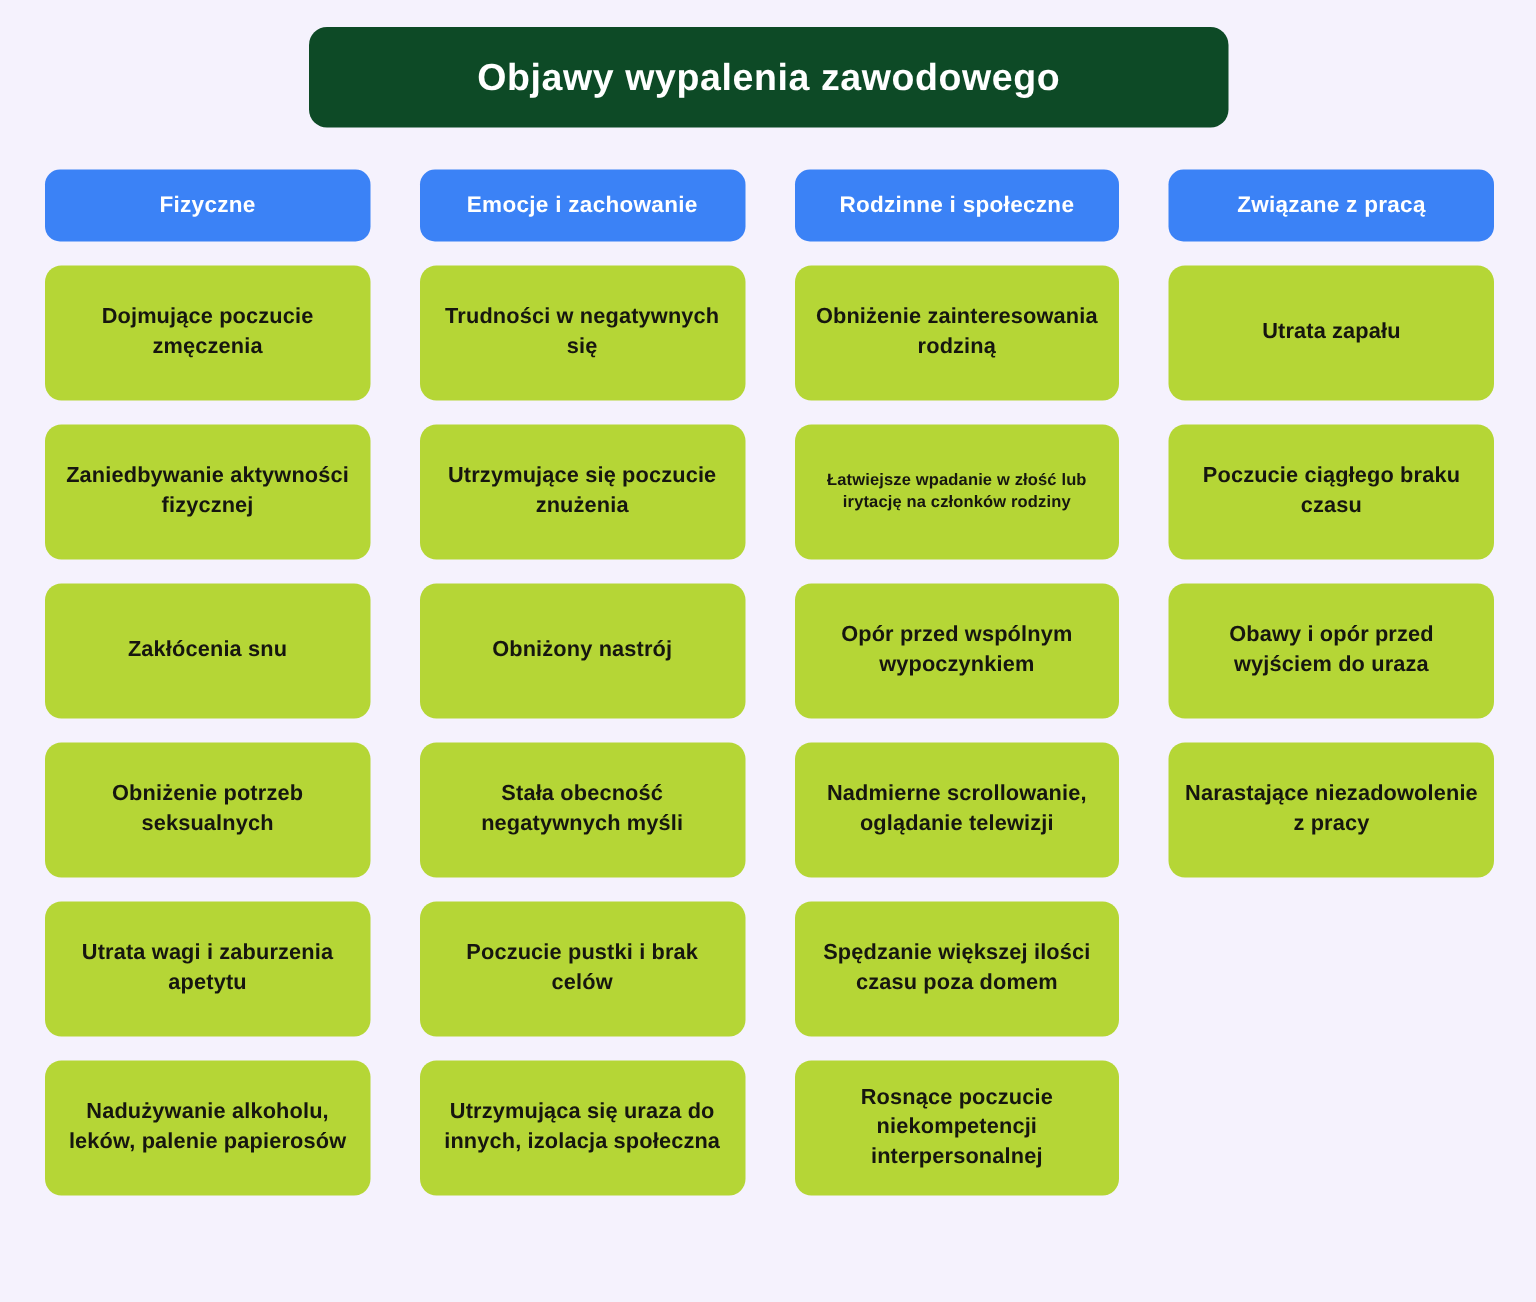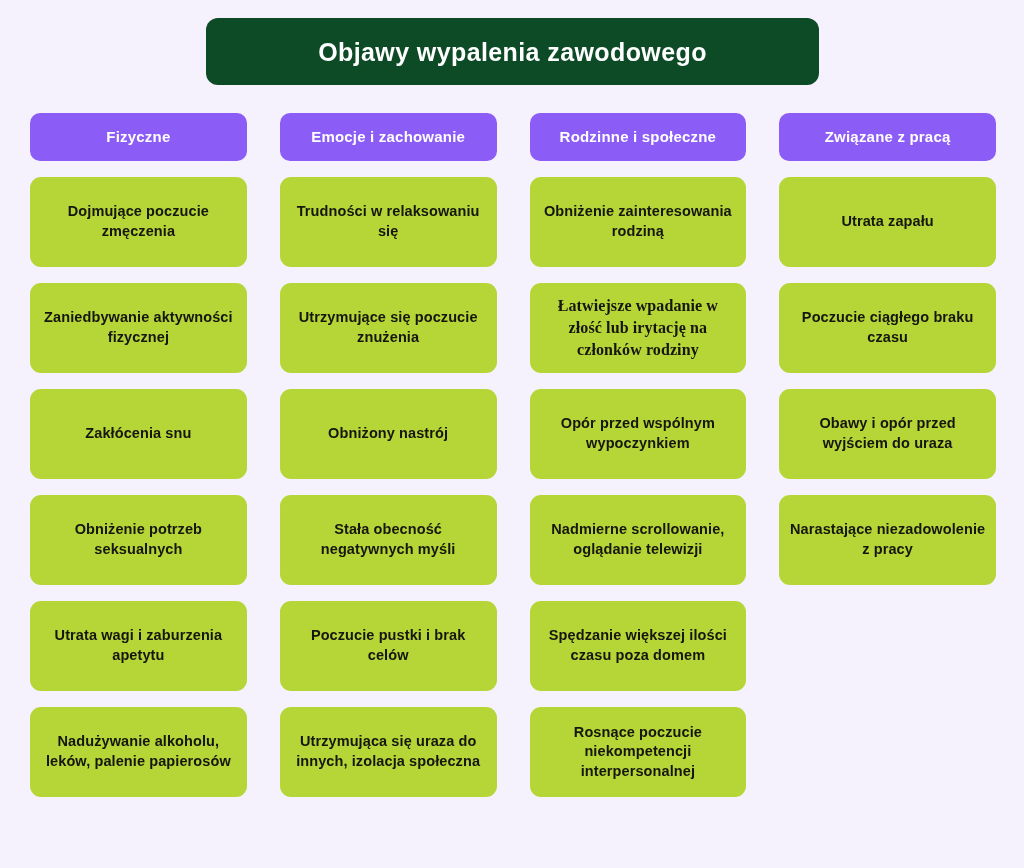--- a/index.html
+++ b/index.html
@@ -58,21 +58,21 @@
 
   .column {
     width: 217px;
     display: flex;
     flex-direction: column;
     gap: 16px;
   }
 
   .column-header {
     height: 48px;
-    background: #8b5cf6;
+    background: #3b82f6;
     border-radius: 10px;
     display: flex;
     align-items: center;
     justify-content: center;
     text-align: center;
     padding: 0 8px;
   }
 
   .column-header-label {
     color: #ffffff;
@@ -102,23 +102,22 @@
   .card-label {
     color: #16160f;
     font-size: 14.5px;
     font-weight: bold;
     line-height: 1.35;
     letter-spacing: 0.1px;
   }
 
   
   .card.compact .card-label {
-    font-size: 16px;
+    font-size: 11px;
     line-height: 1.38;
-    font-family: Liberation Serif, serif;
   }
 </style>
 </head>
 <body>
 
 <div class="infographic">
 
   <div class="title-banner">
     <span class="title-text">Objawy wypalenia zawodowego</span>
   </div>
@@ -150,21 +149,21 @@
         </div>
       </div>
     </div>
 
     <div class="column">
       <div class="column-header">
         <span class="column-header-label">Emocje i zachowanie</span>
       </div>
       <div class="cards">
         <div class="card">
-          <span class="card-label">Trudności w relaksowaniu się</span>
+          <span class="card-label">Trudności w negatywnych się</span>
         </div>
         <div class="card">
           <span class="card-label">Utrzymujące się poczucie znużenia</span>
         </div>
         <div class="card">
           <span class="card-label">Obniżony nastrój</span>
         </div>
         <div class="card">
           <span class="card-label">Stała obecność negatywnych myśli</span>
         </div>

